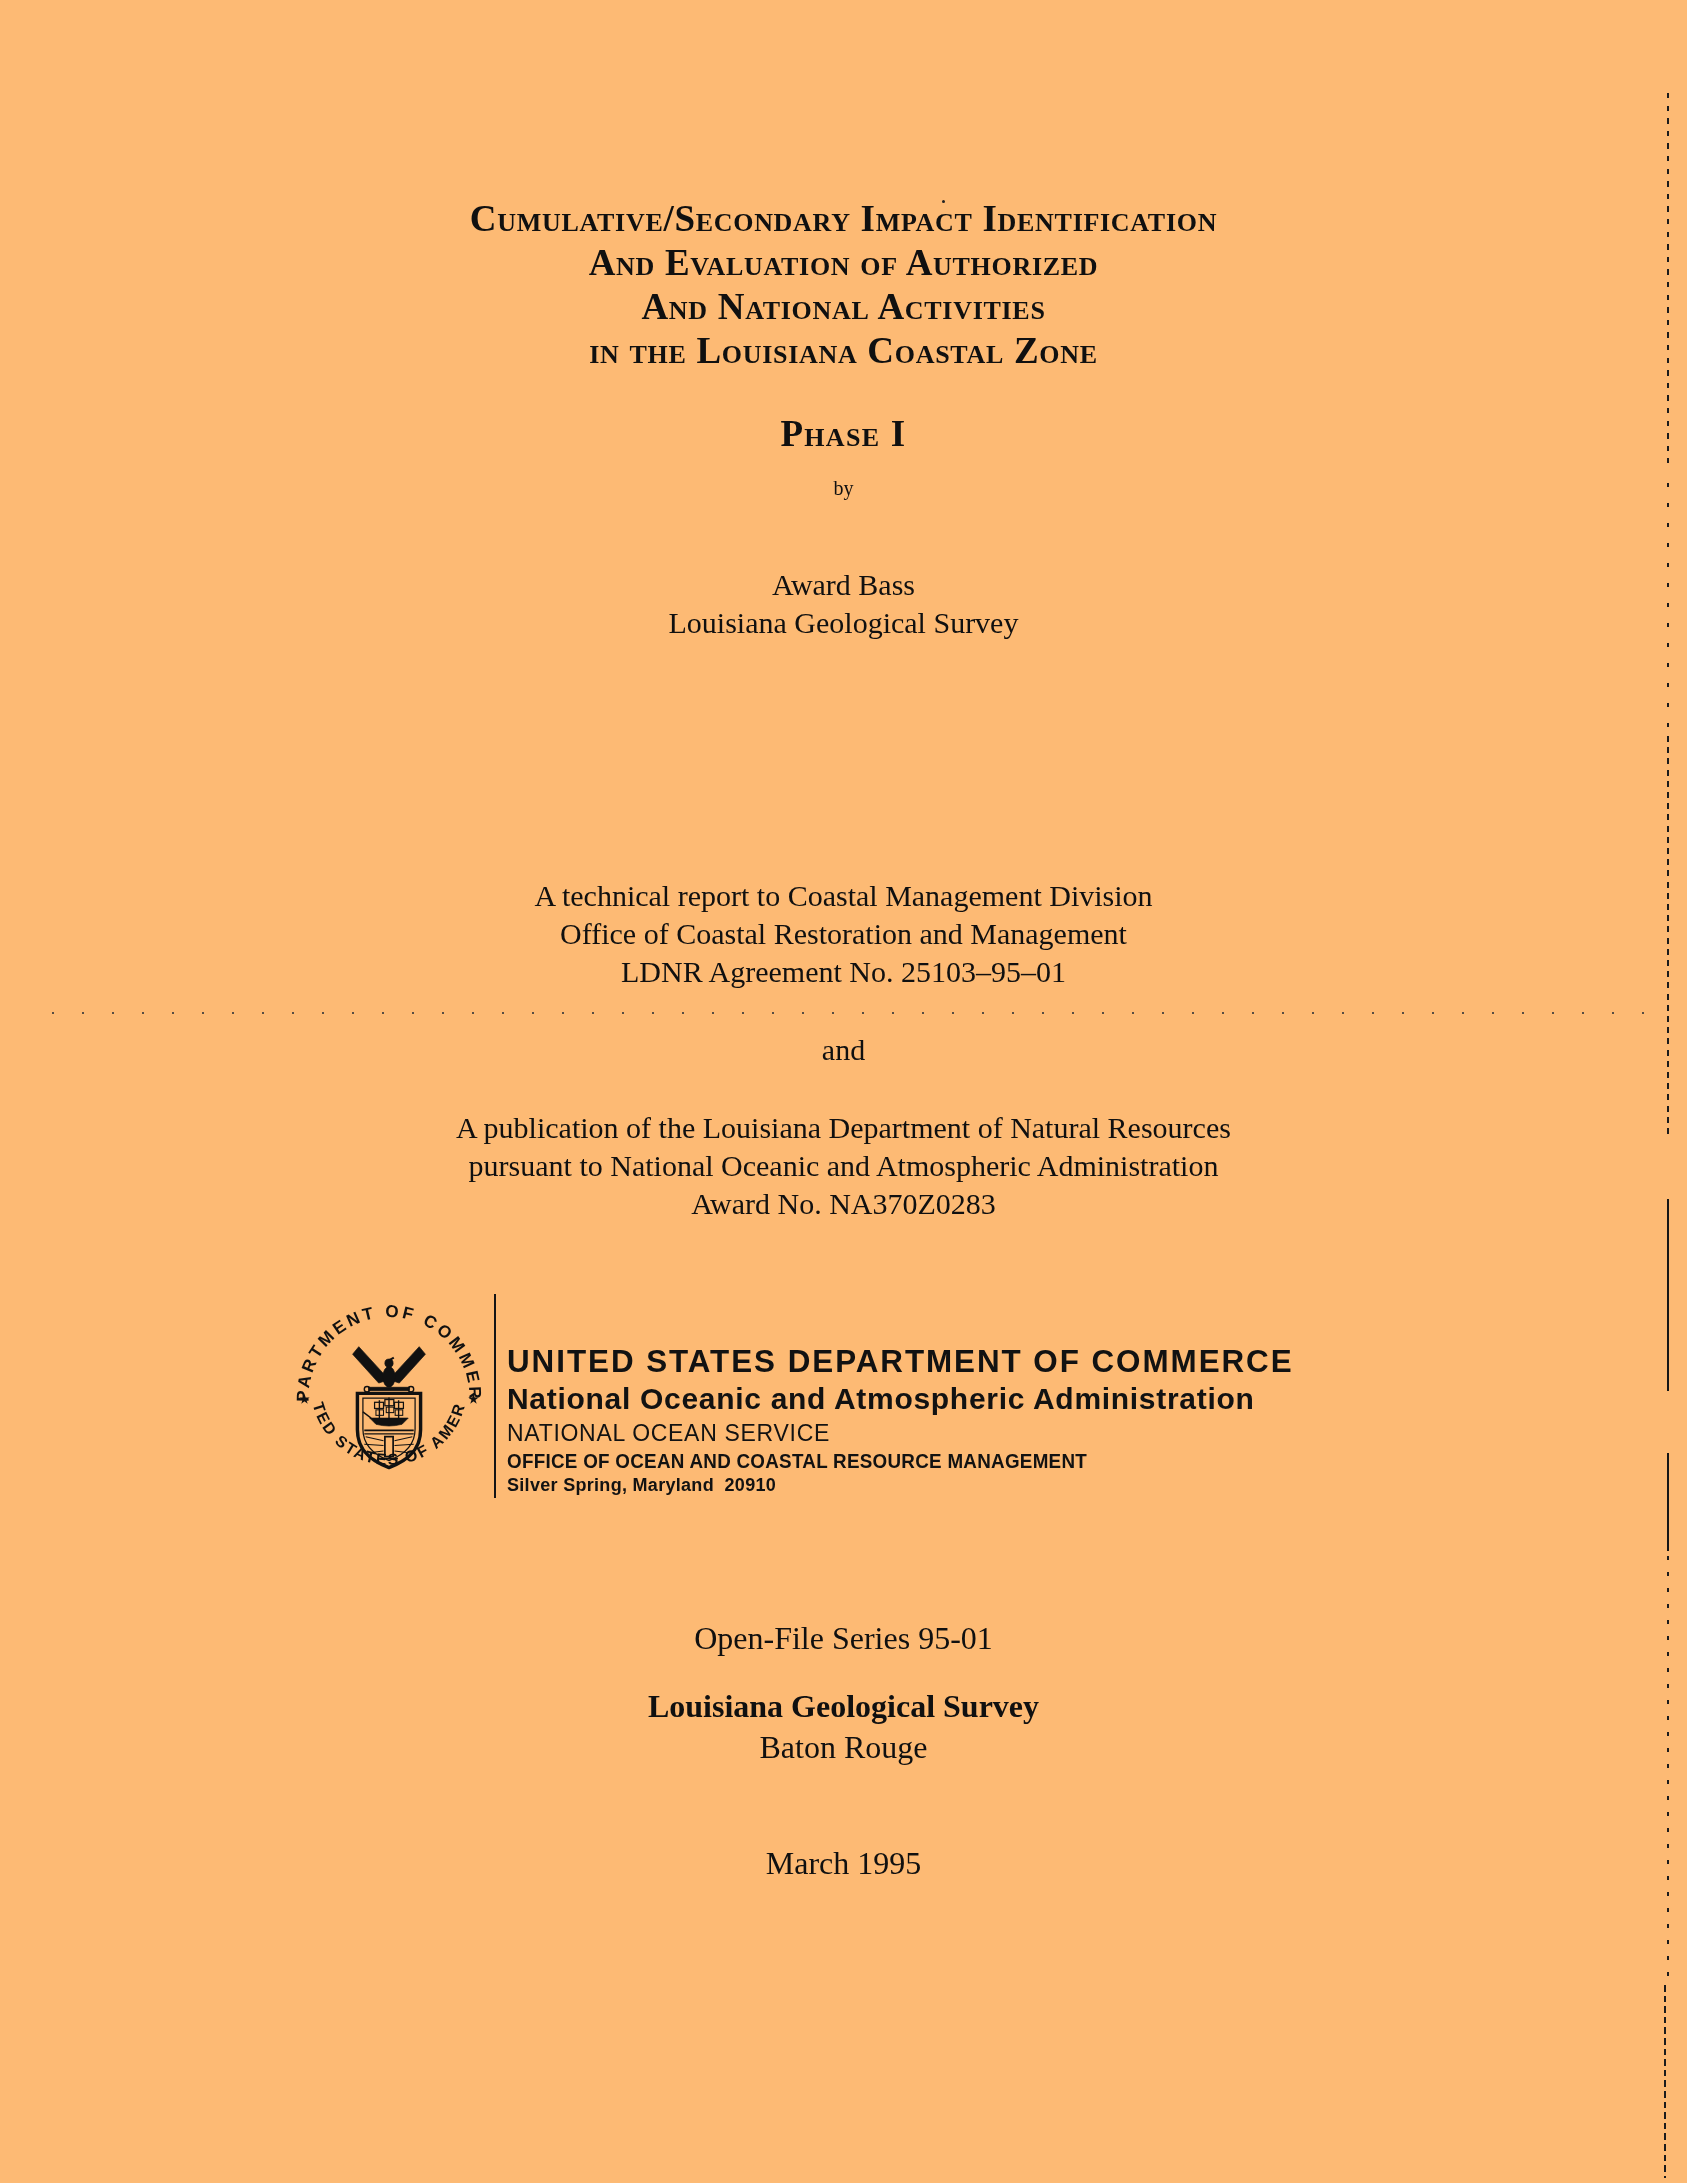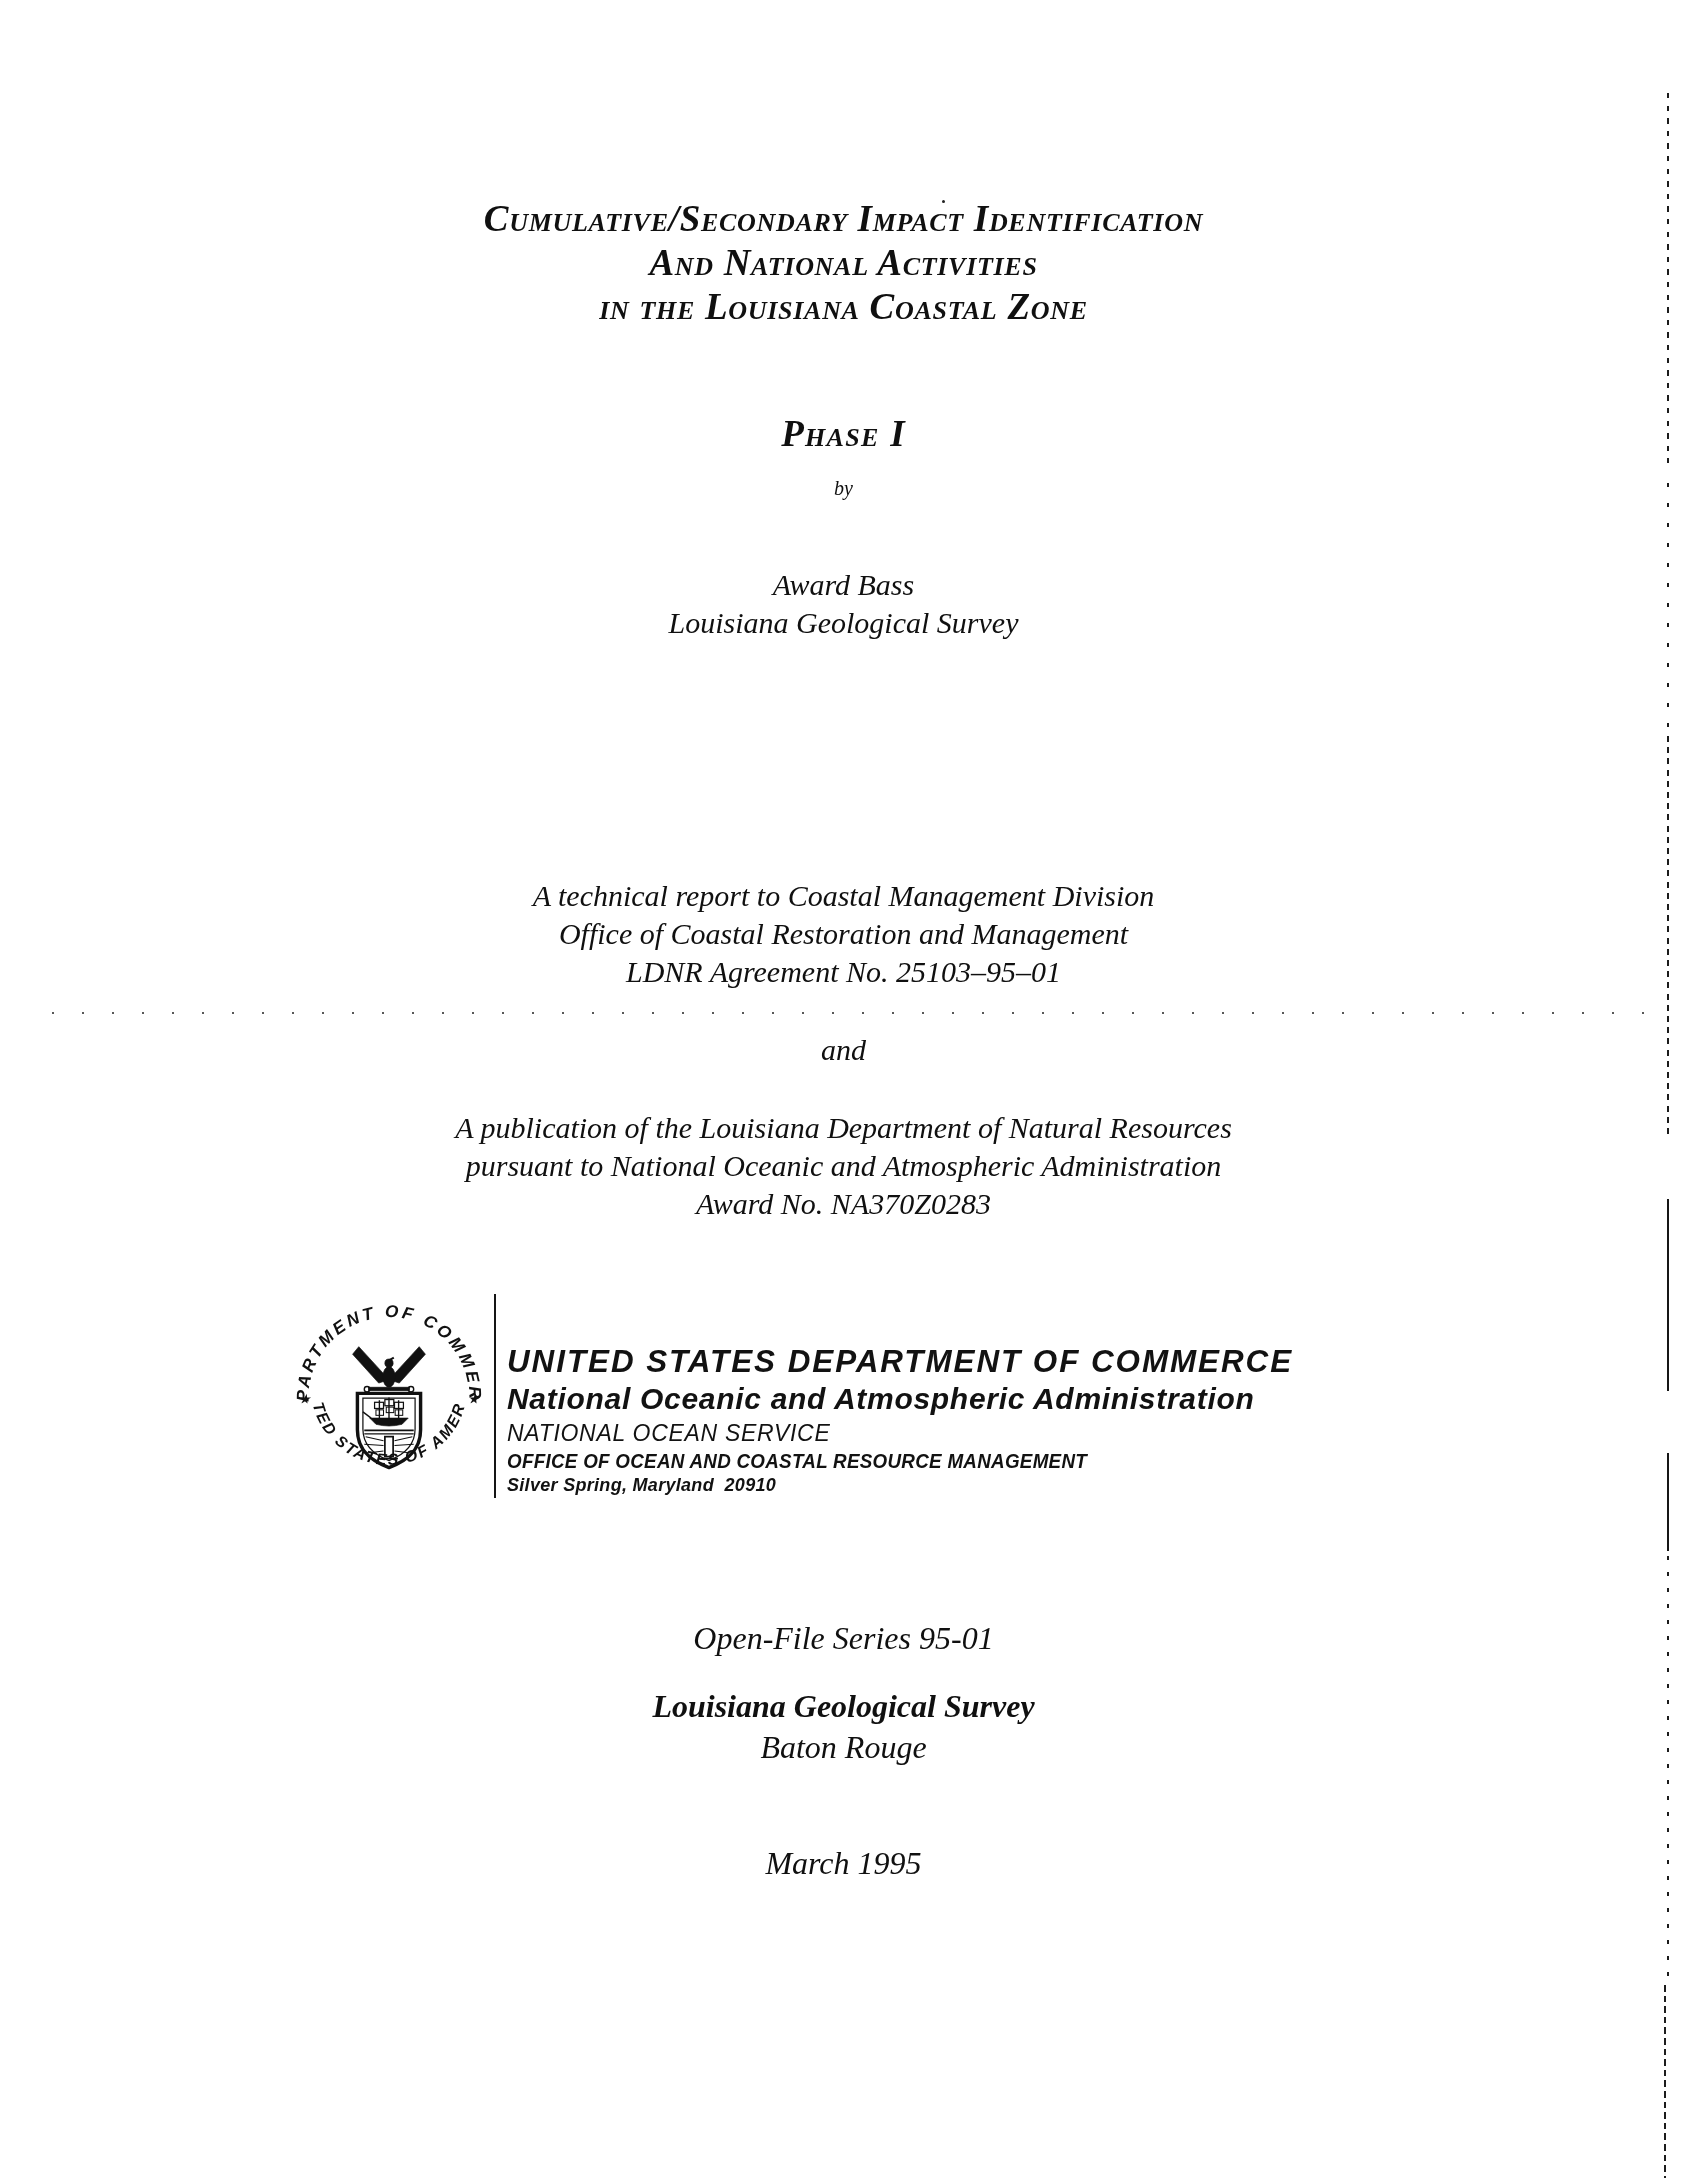--- a/index.html
+++ b/index.html
@@ -1,24 +1,23 @@
 <!DOCTYPE html>
 <html style="font-size:10.6px"><head>
 <meta charset="utf-8">
 <style>
   * { margin:0; padding:0; box-sizing:border-box; }
   html,body { background:#e8e8e8; }
   .page {
     position:relative;
     width:1687px; height:2183px;
-    background:#ffffff;
+    background:#fdba74;
     color:#101010;
     font-family:"Liberation Serif", serif;
     overflow:hidden;
-    font-style:italic;
   }
   .centered { position:absolute; left:0; width:1687px; text-align:center; }
 
   .title-block {
     top:197px;
     font-size:37px; line-height:44px;
     font-weight:bold;
     font-variant:small-caps;
     letter-spacing:0.7px;
   }
@@ -72,20 +71,21 @@
   .speck { position:absolute; background:#222; border-radius:50%; }
   .s1 { left:942px; top:200px; width:3.3px; height:3.3px; }
 </style>
 </head>
 <body>
 
 <div class="page">
 
   <div class="centered title-block">
     <div>Cumulative/Secondary Impact Identification</div>
+    <div>And Evaluation of Authorized</div>
     <div>And National Activities</div>
     <div>in the Louisiana Coastal Zone</div>
   </div>
 
   <div class="centered phase">Phase I</div>
 
   <div class="centered byline">by</div>
 
   <div class="centered authors">
     <div>Award Bass</div>

